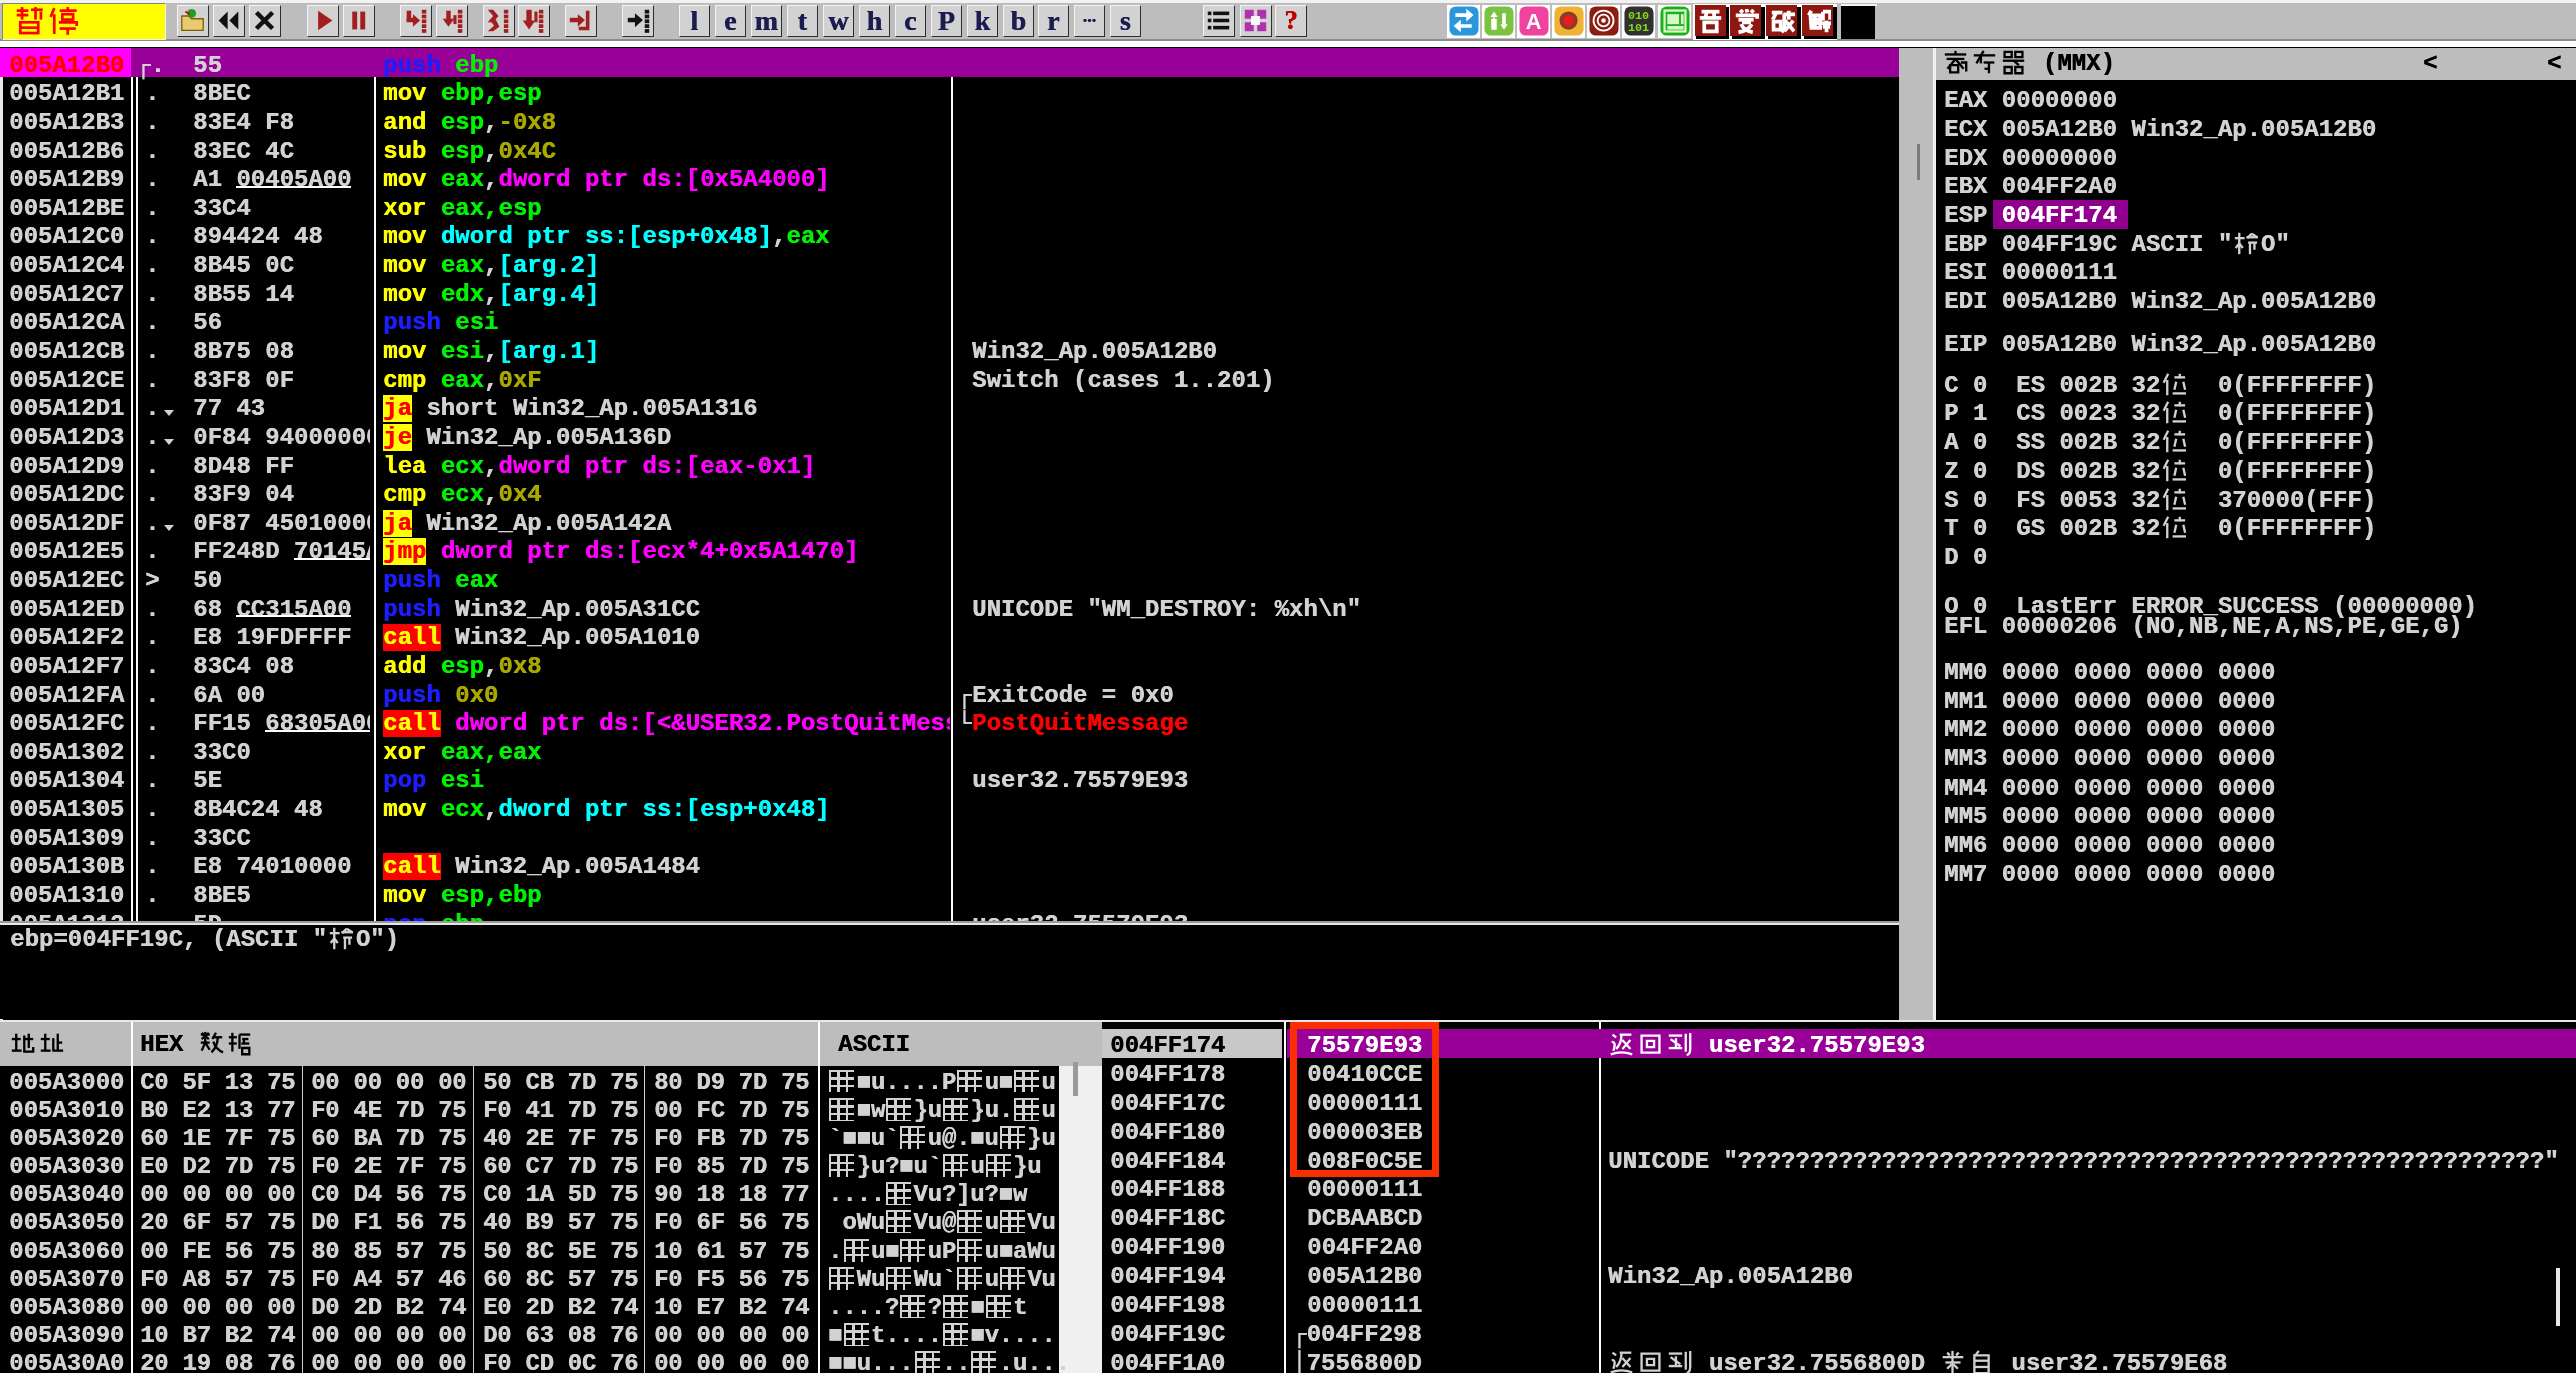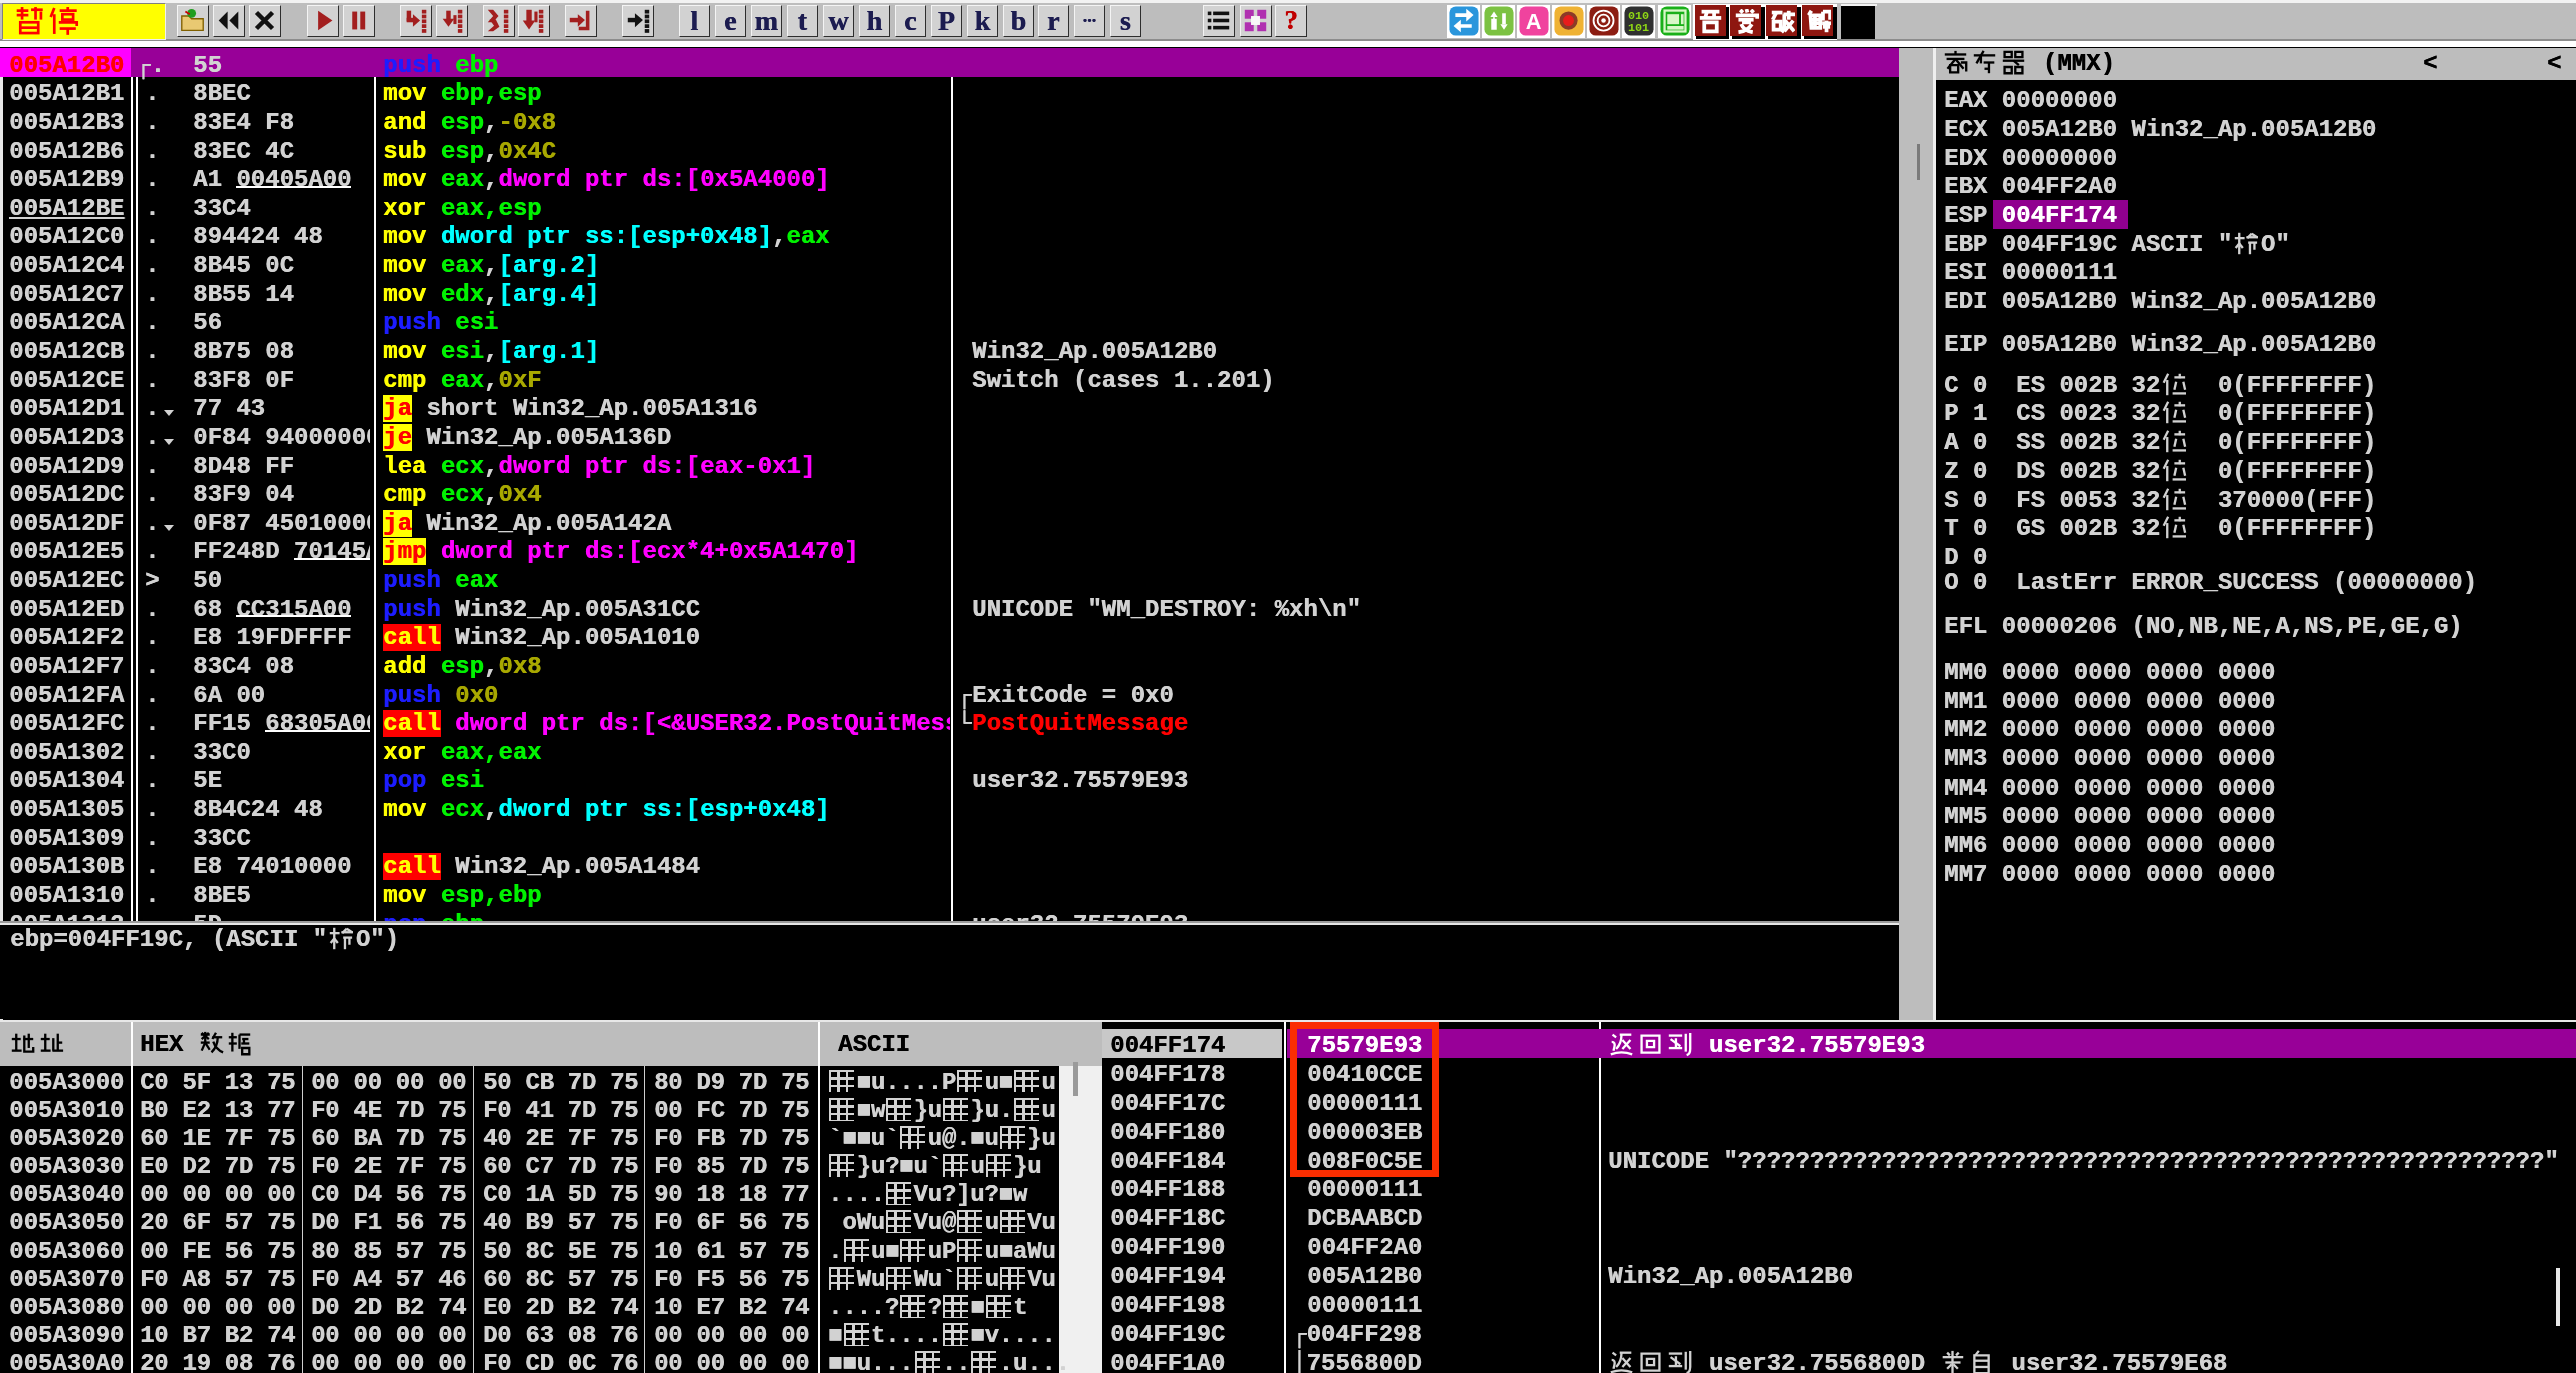--- a/index.html
+++ b/index.html
@@ -307,21 +307,21 @@
 <div class="t" style="left:383px;top:60px;width:567px;overflow:hidden"><span class="Y">and</span><span> </span><span class="G">esp</span><span>,</span><span class="O">-0x8</span></div>
 <div class="t" style="left:9px;top:89px;">005A12B6</div>
 <div class="t" style="left:145px;top:89px;">.</div>
 <div class="t" style="left:193px;top:89px;width:177px;overflow:hidden">83EC 4C</div>
 <div class="t" style="left:383px;top:89px;width:567px;overflow:hidden"><span class="Y">sub</span><span> </span><span class="G">esp</span><span>,</span><span class="O">0x4C</span></div>
 <div class="t" style="left:9px;top:117px;">005A12B9</div>
 <div class="t" style="left:145px;top:117px;">.</div>
 <div class="t" style="left:193px;top:117px;width:177px;overflow:hidden">A1 00405A00</div>
 <div class="abs" style="left:236px;top:138px;width:115px;height:1.8px;background:#fff;"></div>
 <div class="t" style="left:383px;top:117px;width:567px;overflow:hidden"><span class="Y">mov</span><span> </span><span class="G">eax</span><span>,</span><span class="M">dword ptr ds:[0x5A4000]</span></div>
-<div class="t" style="left:9px;top:146px;text-decoration:underline;">005A12BE</div>
+<div class="t" style="left:9px;top:146px;">005A12BE</div>
 <div class="t" style="left:145px;top:146px;">.</div>
 <div class="t" style="left:193px;top:146px;width:177px;overflow:hidden">33C4</div>
 <div class="t" style="left:383px;top:146px;width:567px;overflow:hidden"><span class="Y">xor</span><span> </span><span class="G">eax,esp</span></div>
 <div class="t" style="left:9px;top:174px;">005A12C0</div>
 <div class="t" style="left:145px;top:174px;">.</div>
 <div class="t" style="left:193px;top:174px;width:177px;overflow:hidden">894424 48</div>
 <div class="t" style="left:383px;top:174px;width:567px;overflow:hidden"><span class="Y">mov</span><span> </span><span class="C">dword ptr ss:[esp+0x48]</span><span>,</span><span class="G">eax</span></div>
 <div class="t" style="left:9px;top:203px;">005A12C4</div>
 <div class="t" style="left:145px;top:203px;">.</div>
 <div class="t" style="left:193px;top:203px;width:177px;overflow:hidden">8B45 0C</div>
@@ -567,21 +567,21 @@
           <path d="M8 2 L3 12"></path>
           <path d="M7 9 V26"></path>
           <path d="M15 6 H27"></path>
           <path d="M21 2 V7"></path>
           <path d="M17 11 L15 20"></path>
           <path d="M25 11 L27 20"></path>
           <path d="M13 24 H28"></path>
         </g>
       </svg>  0(FFFFFFFF)</div>
 <div class="t" style="left:1944px;top:543px;">D 0</div>
-<div class="t" style="left:1944px;top:568px;text-align:right;">O 0  LastErr ERROR_SUCCESS (00000000)</div>
+<div class="t" style="left:1944px;top:592px;text-align:right;">O 0  LastErr ERROR_SUCCESS (00000000)</div>
 <div class="t" style="left:1944px;top:612px;">EFL 00000206 (NO,NB,NE,A,NS,PE,GE,G)</div>
 <div class="t" style="left:1944px;top:658px;">MM0 0000 0000 0000 0000</div>
 <div class="t" style="left:1944px;top:687px;">MM1 0000 0000 0000 0000</div>
 <div class="t" style="left:1944px;top:715px;">MM2 0000 0000 0000 0000</div>
 <div class="t" style="left:1944px;top:744px;">MM3 0000 0000 0000 0000</div>
 <div class="t" style="left:1944px;top:774px;">MM4 0000 0000 0000 0000</div>
 <div class="t" style="left:1944px;top:802px;">MM5 0000 0000 0000 0000</div>
 <div class="t" style="left:1944px;top:831px;text-align:center;">MM6 0000 0000 0000 0000</div>
 <div class="t" style="left:1944px;top:860px;">MM7 0000 0000 0000 0000</div>
 <div class="abs" style="left:1993px;top:200px;width:135px;height:29px;background:#90008f;"></div>

